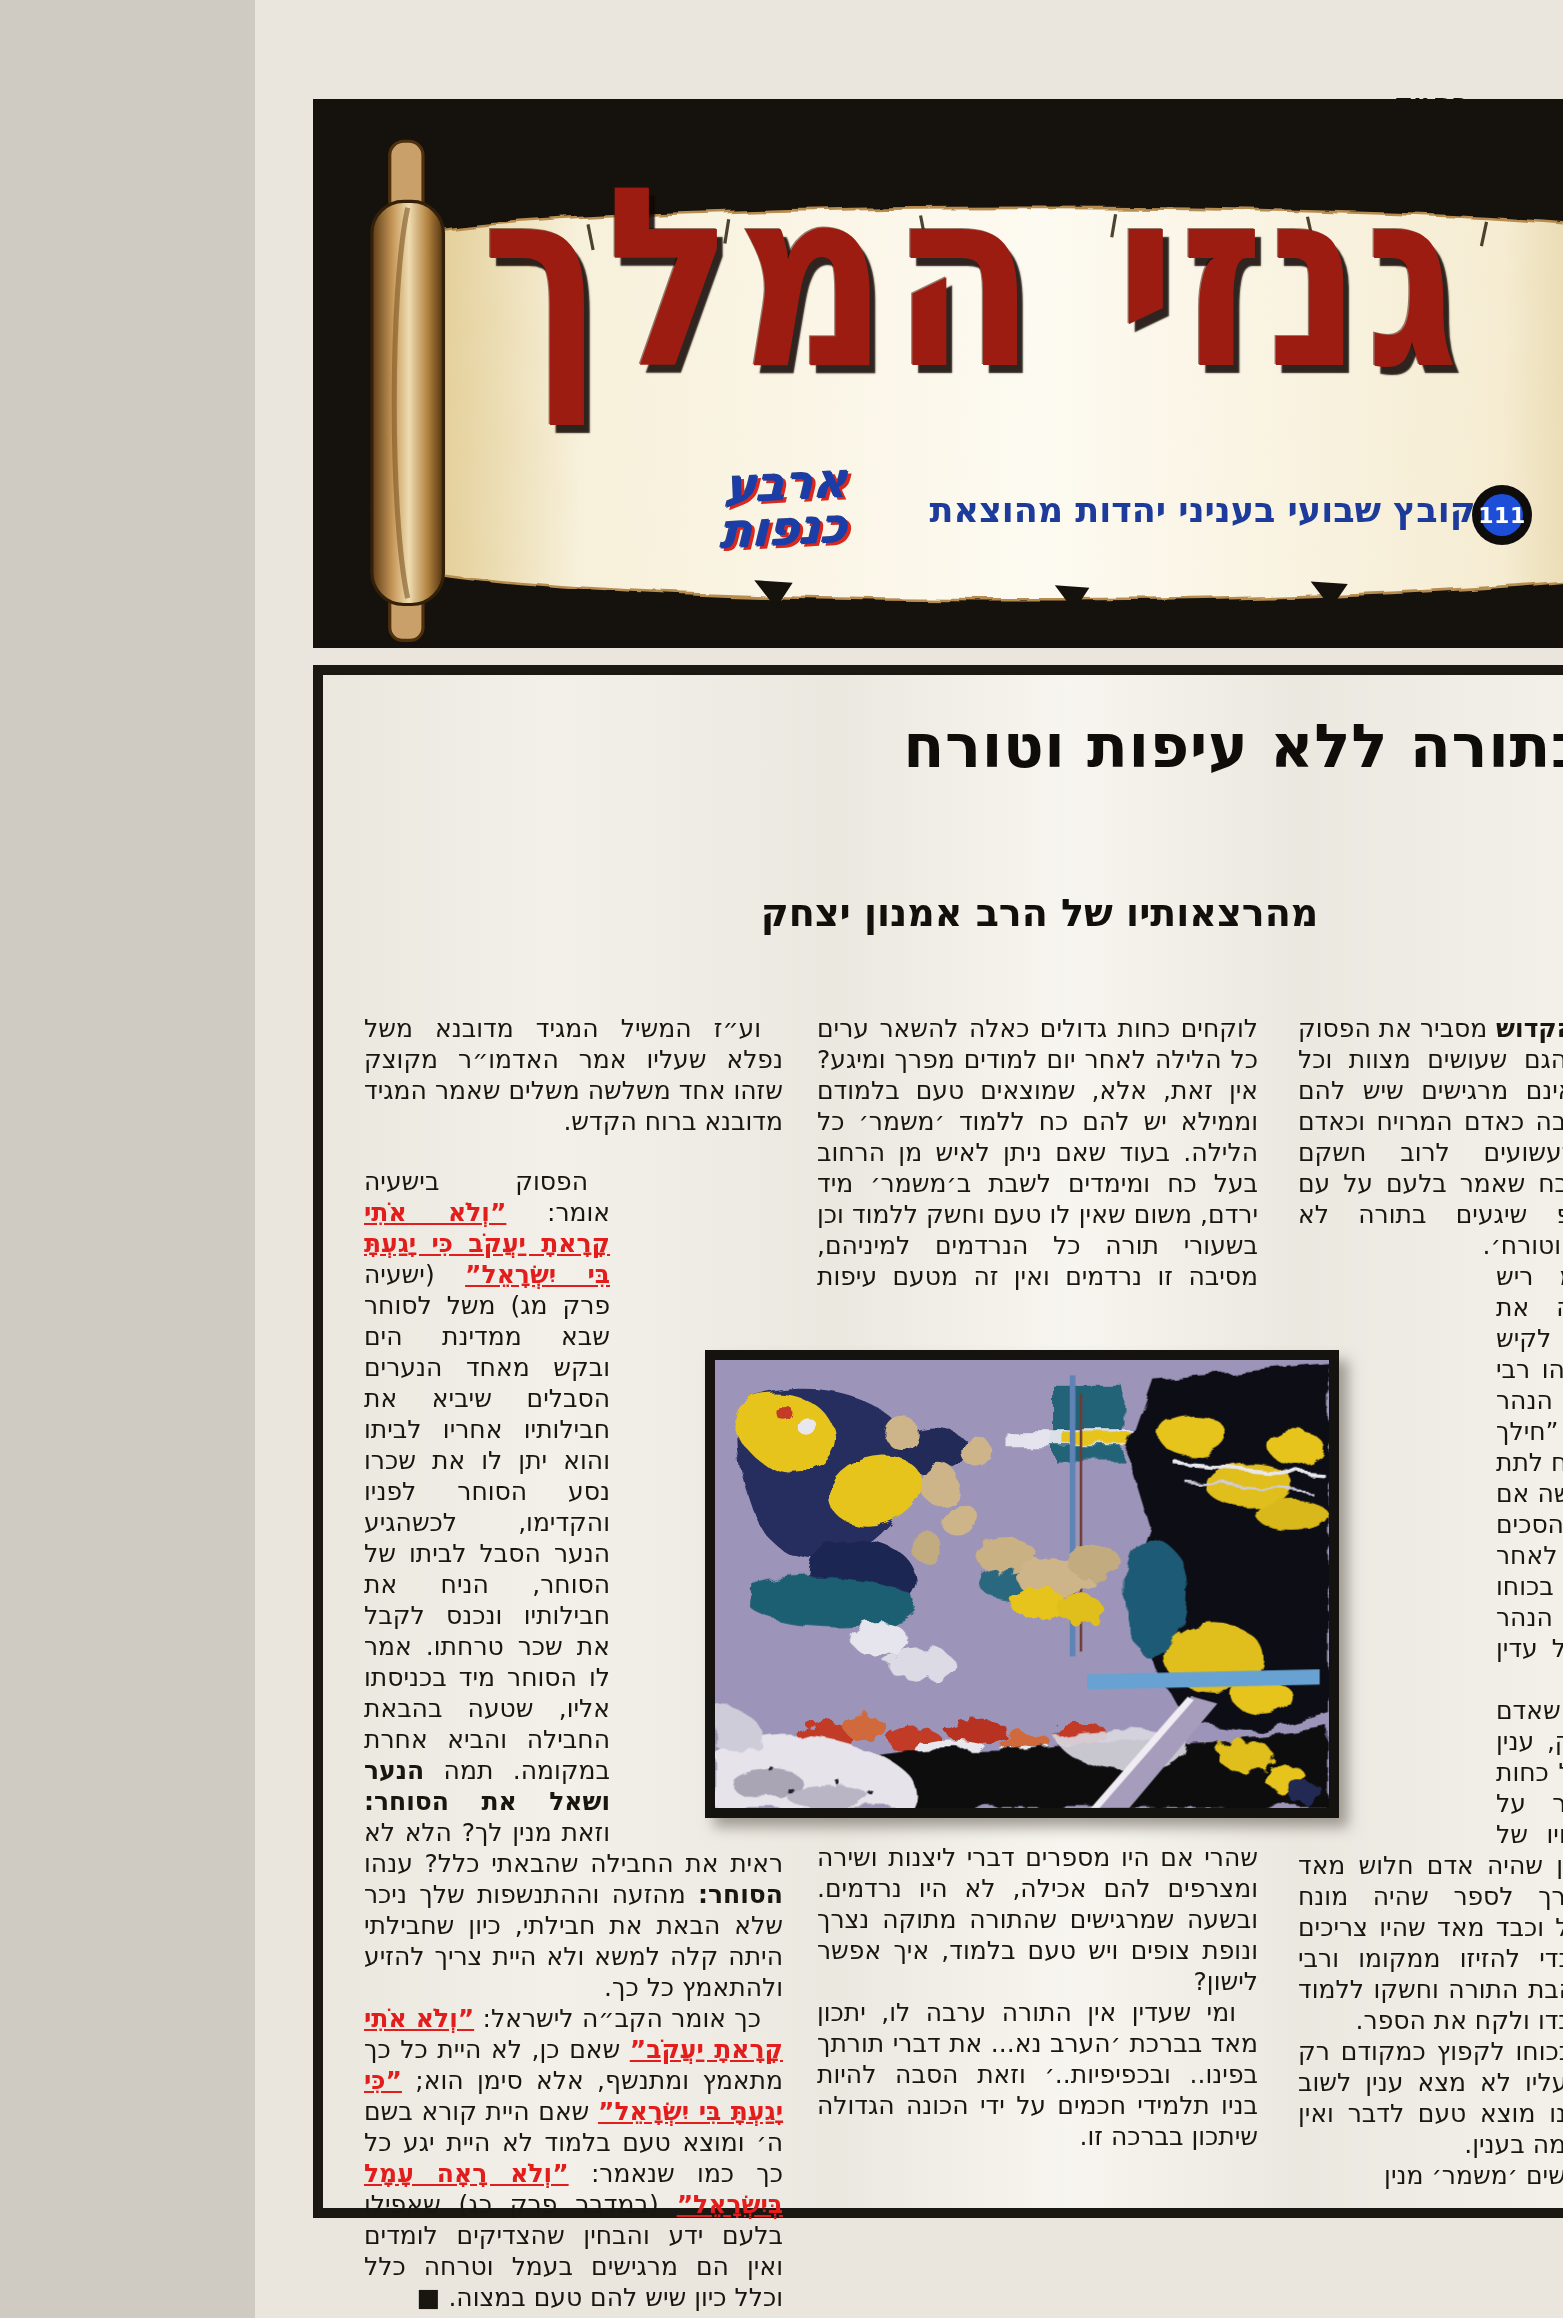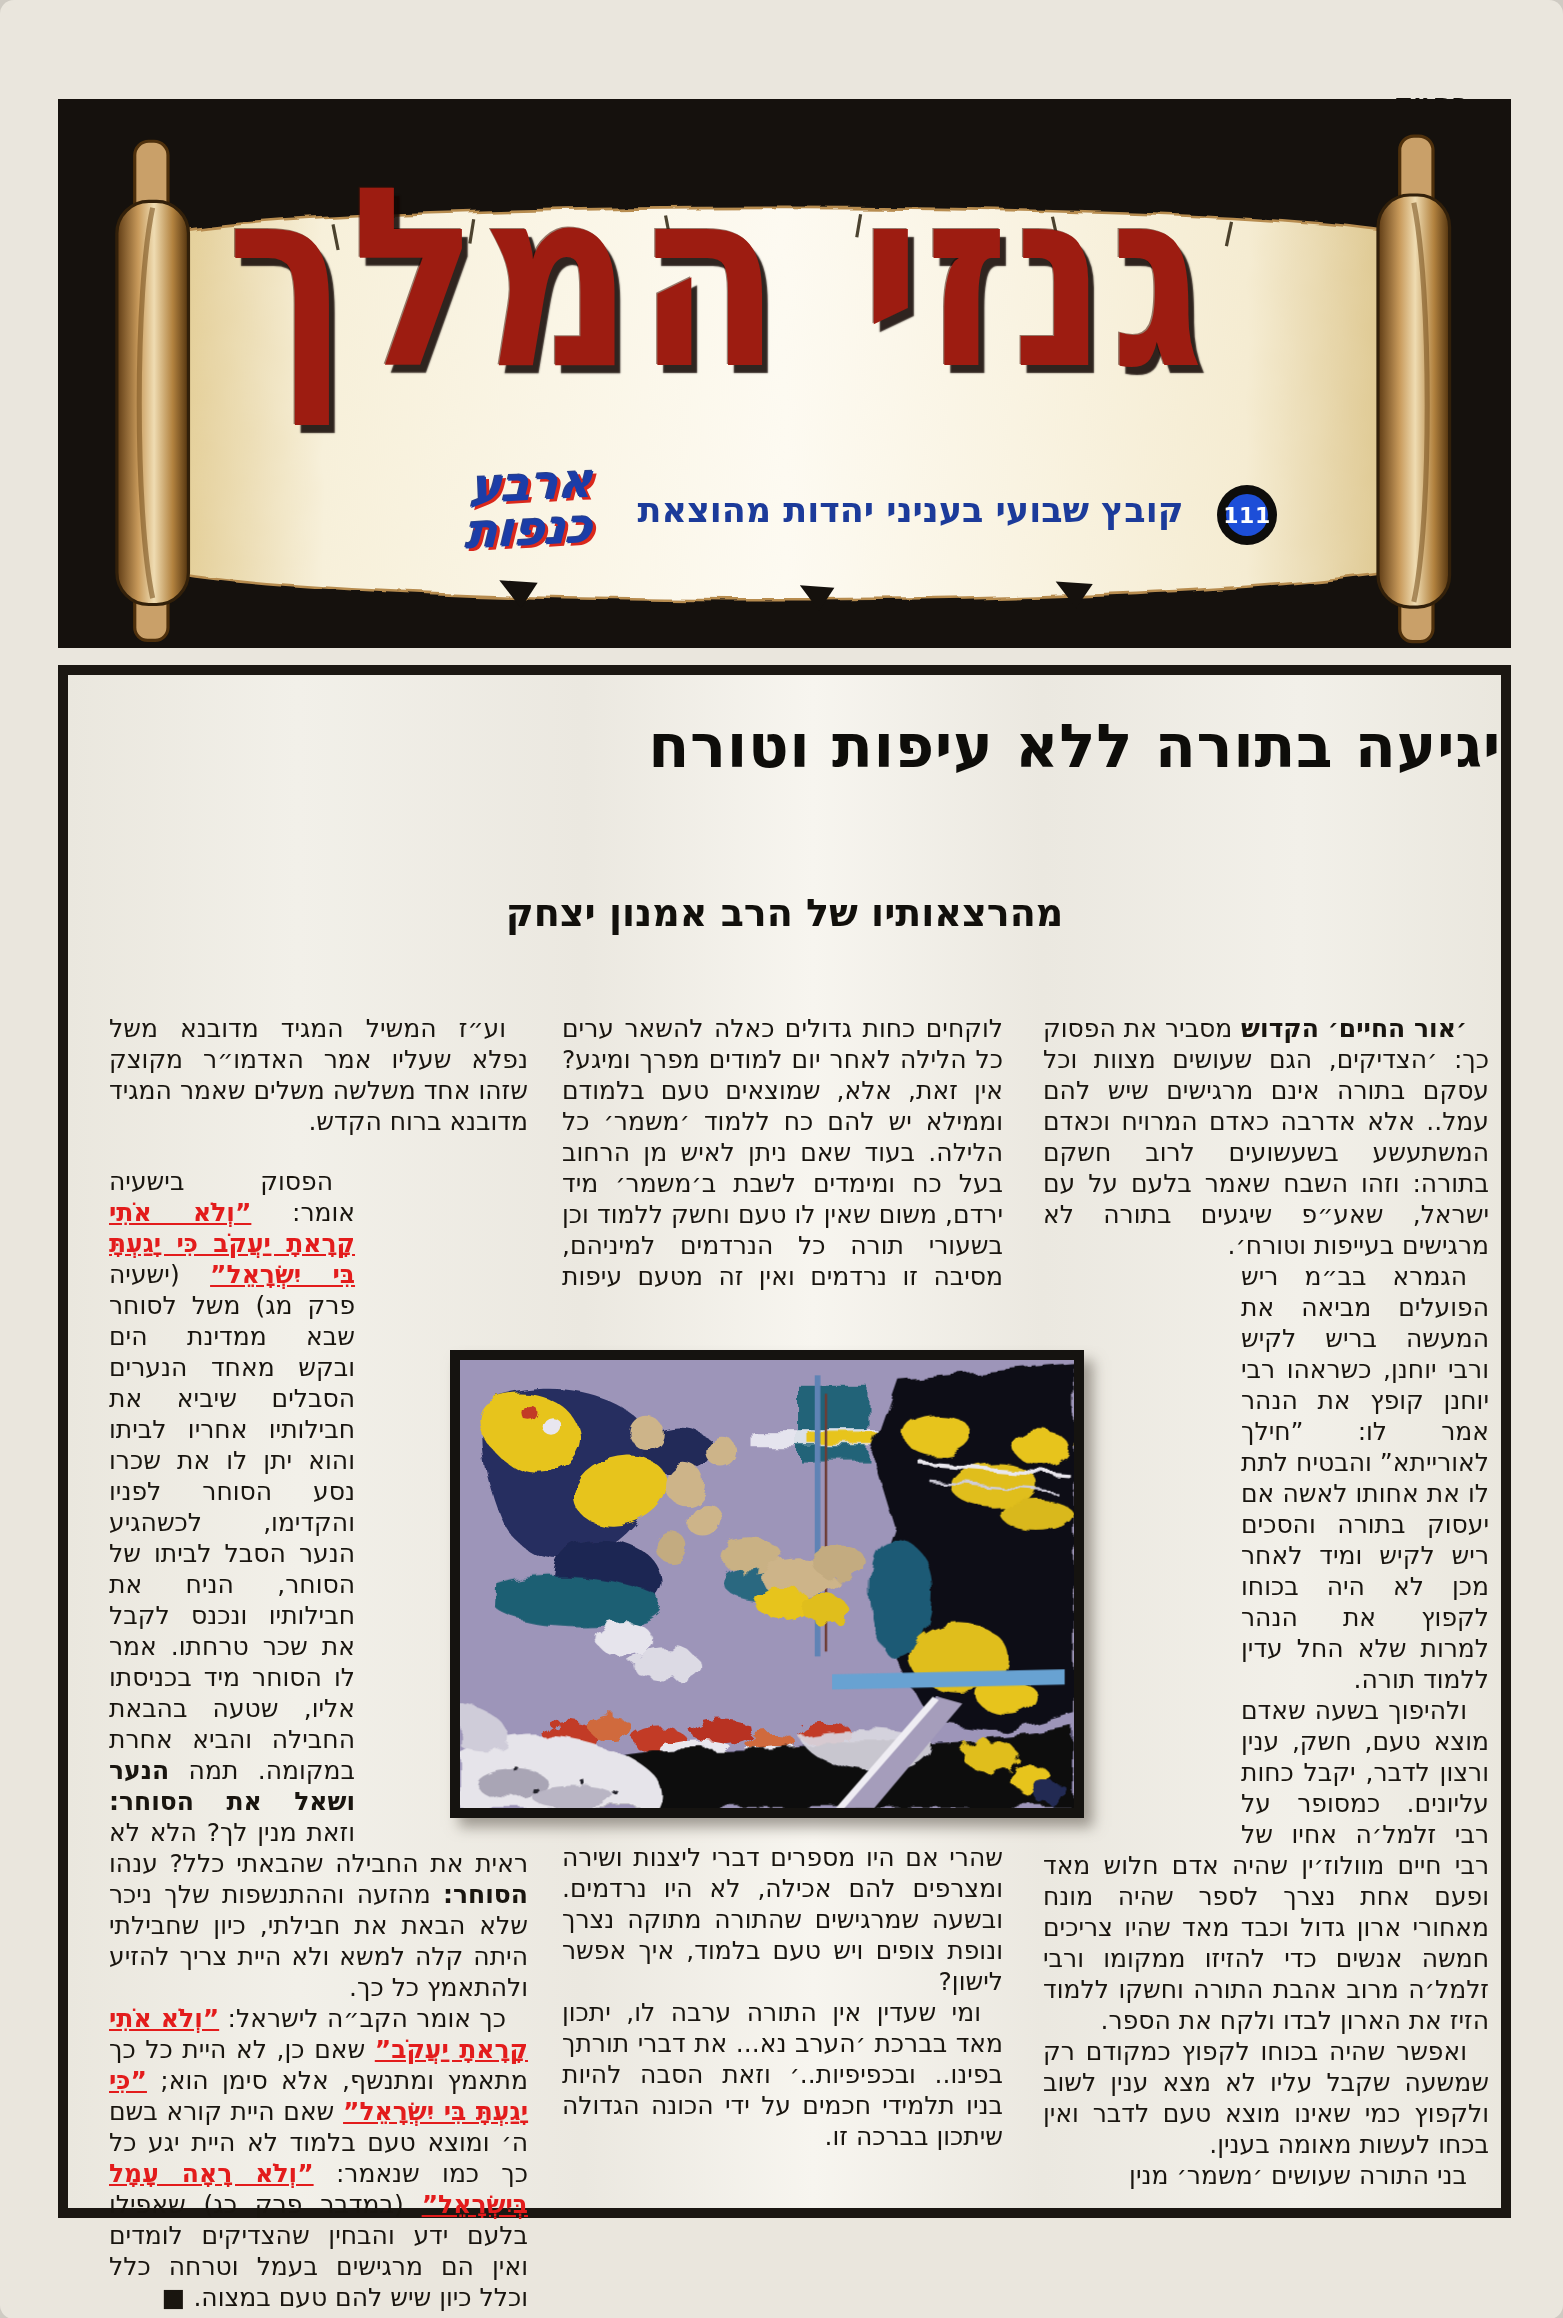--- a/index.html
+++ b/index.html
@@ -1,21 +1,21 @@
 <!DOCTYPE html>
 <html lang="he" dir="rtl" style="font-size:10.2px"><head>
 <meta charset="utf-8">
 <style>
   html,body{margin:0;padding:0;}
   body{background:#cfcbc3;}
   .page{
-    position:relative; width:1563px; height:2319px;
+    position:relative; width:1308px; height:2319px;
     background:#eae6dd;
     font-family:"DejaVu Sans",sans-serif;
-    direction:rtl; overflow:hidden;border-radius:14px;
+    direction:rtl; overflow:hidden;
   }
   
   .bsd{
     position:absolute; top:87px; right:96px;
     font-size:29px; font-weight:bold; font-style:italic; color:#16120d;
   }
   
   .header-panel{
     position:absolute; left:58px; top:99px; width:1453px; height:549px;
     background:#15110d; overflow:hidden;
@@ -23,21 +23,21 @@
   .scroll-svg{position:absolute; left:0; top:0; width:100%; height:100%;}
   .masthead-title{
     position:absolute; left:0; top:56px; width:1317px;
     text-align:center; font-size:211px; line-height:1; font-weight:bold;
     color:#9d1c11;
     text-shadow:5.8px 7px 1.3px rgba(18,7,3,.88), -1.3px -1.3px 0 rgba(70,20,8,.55);
     transform:scaleY(1.18); transform-origin:top center;
     letter-spacing:2.6px; white-space:nowrap;
   }
   .subtitle{
-    position:absolute; left:561px; top:391px; width:583px;
+    position:absolute; left:598px; top:391px; width:583px;
     text-align:center; font-size:35px; font-weight:bold; color:#1c3b9a;
     white-space:nowrap;
   }
   .publisher-logo{
     position:absolute; left:370px; top:363px; width:205px;
     text-align:center; font-size:47px; font-weight:bold; font-style:italic;
     color:#1b3da8;
     text-shadow:3.2px 2.6px 0 #da281c, -1.3px -1.3px 0 #27408f;
     transform:rotate(-3deg) skewX(-6deg); line-height:.95;
   }

